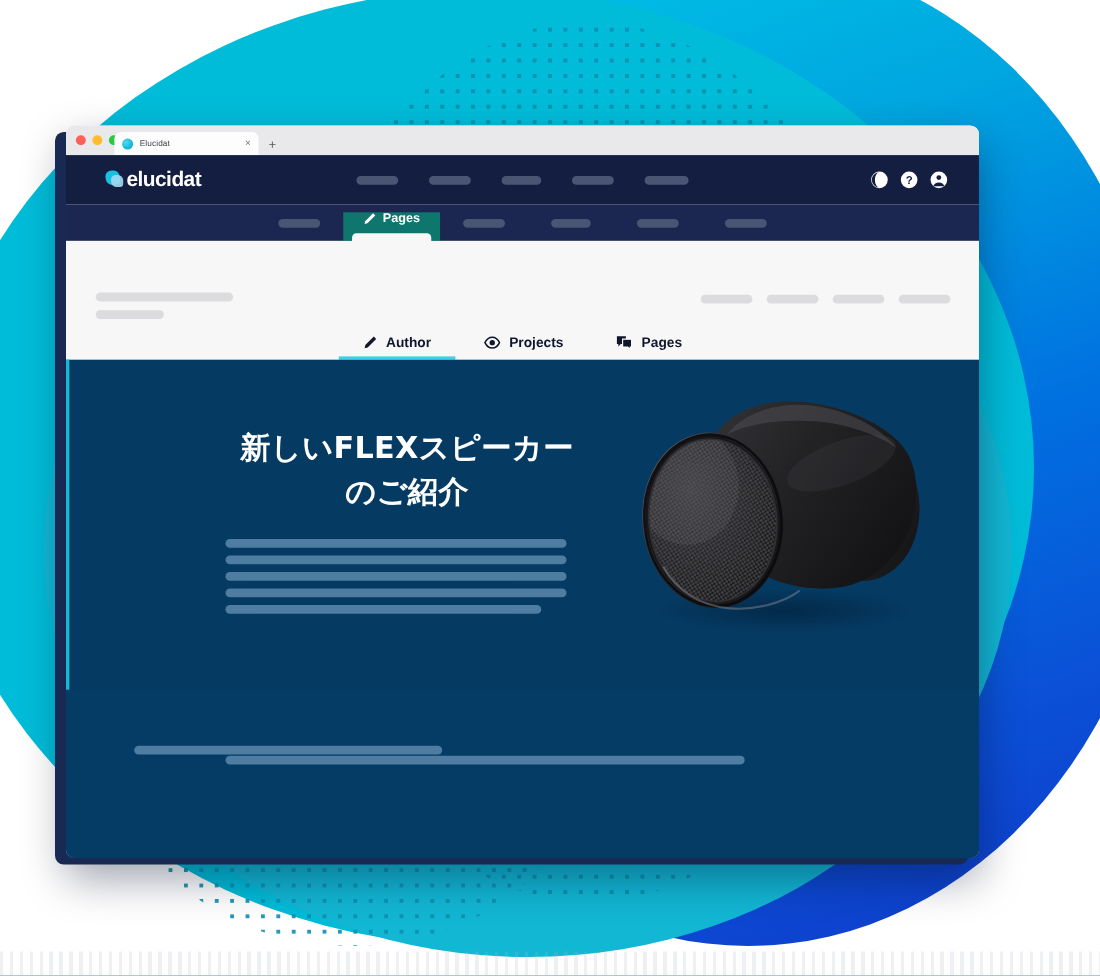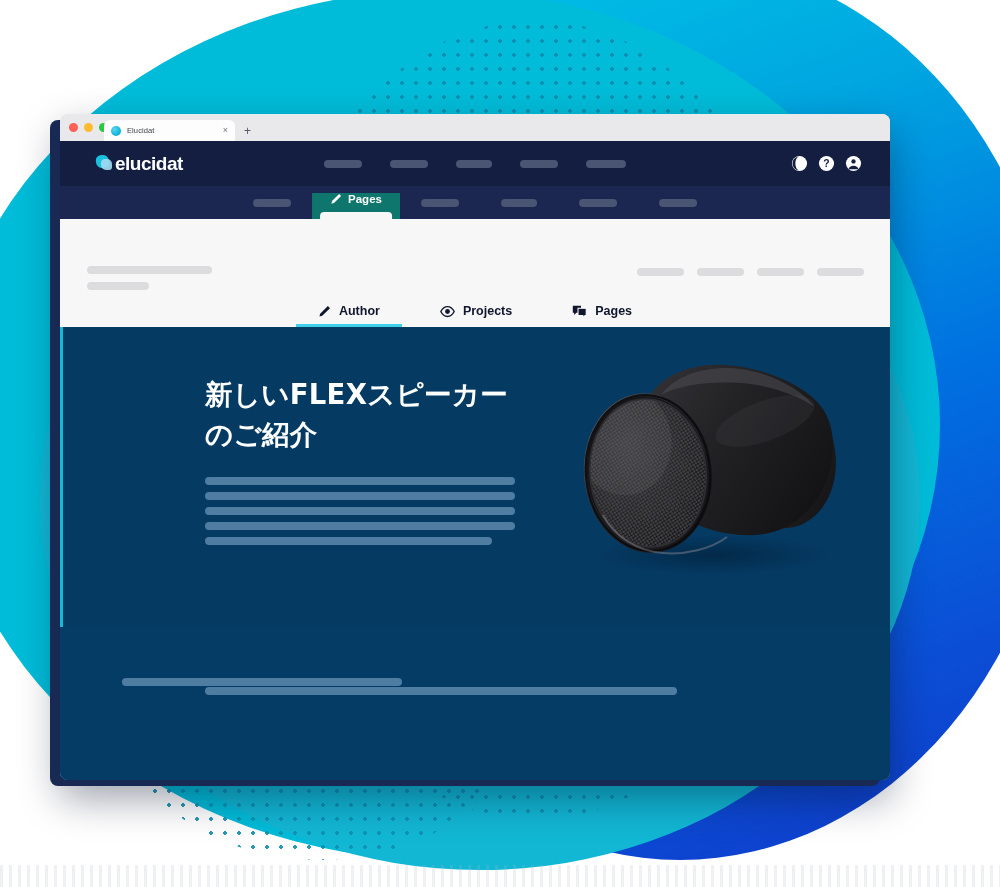--- a/index.html
+++ b/index.html
@@ -120,31 +120,31 @@
   .sub-tab-notch{
     position:absolute;left:8px;right:8px;bottom:0;height:7px;background:#f7f7f8;border-radius:4px 4px 0 0;
   }
 
   
   .content-head{background:#f7f7f8;height:108px;position:relative;}
   .ph-left{position:absolute;left:27px;top:47px;}
   .ph-bar{height:8px;border-radius:4px;background:#dcdcde;}
   .ph-right{position:absolute;right:26px;top:49px;display:flex;gap:13px;}
 
-  .tabsrow{position:absolute;left:0;right:0;bottom:0;display:flex;justify-content:center;gap:16px;}
+  .tabsrow{position:absolute;left:0;right:0;bottom:0;display:flex;justify-content:center;gap:4px;}
   .ctab{display:flex;align-items:center;gap:8px;padding:0 22px 9px 22px;position:relative;}
   .ctab .lbl{font-size:12.5px;font-weight:700;color:#10172c;}
   .ctab-underline{position:absolute;left:0;right:0;bottom:0;height:3px;background:#3ed0e8;}
 
   
   .canvas{background:#053a63;height:100%;position:relative;}
   .canvas-edge{position:absolute;left:0;top:0;bottom:0;width:3px;background:#15b9d6;}
   .slide-topbar{position:absolute;left:62px;top:351px;}
 
-  .hero{position:absolute;left:145px;top:48px;width:330px;}
+  .hero{position:absolute;left:145px;top:61px;width:330px;text-align:center;}
   .hero h1{
     margin:0;color:#fff;font-size:27.5px;line-height:1.45;font-weight:700;letter-spacing:.3px;
     font-family:"DejaVu Sans","Liberation Sans",sans-serif;
   }
   .hero-lines{margin-top:22px;display:flex;flex-direction:column;gap:7px;}
   .hline{height:8px;border-radius:4px;background:#4e7da1;}
 
   .speaker-wrap{position:absolute;left:505px;top:20px;width:290px;height:235px;}
 
   .lower-bar{position:absolute;left:145px;top:360px;}

